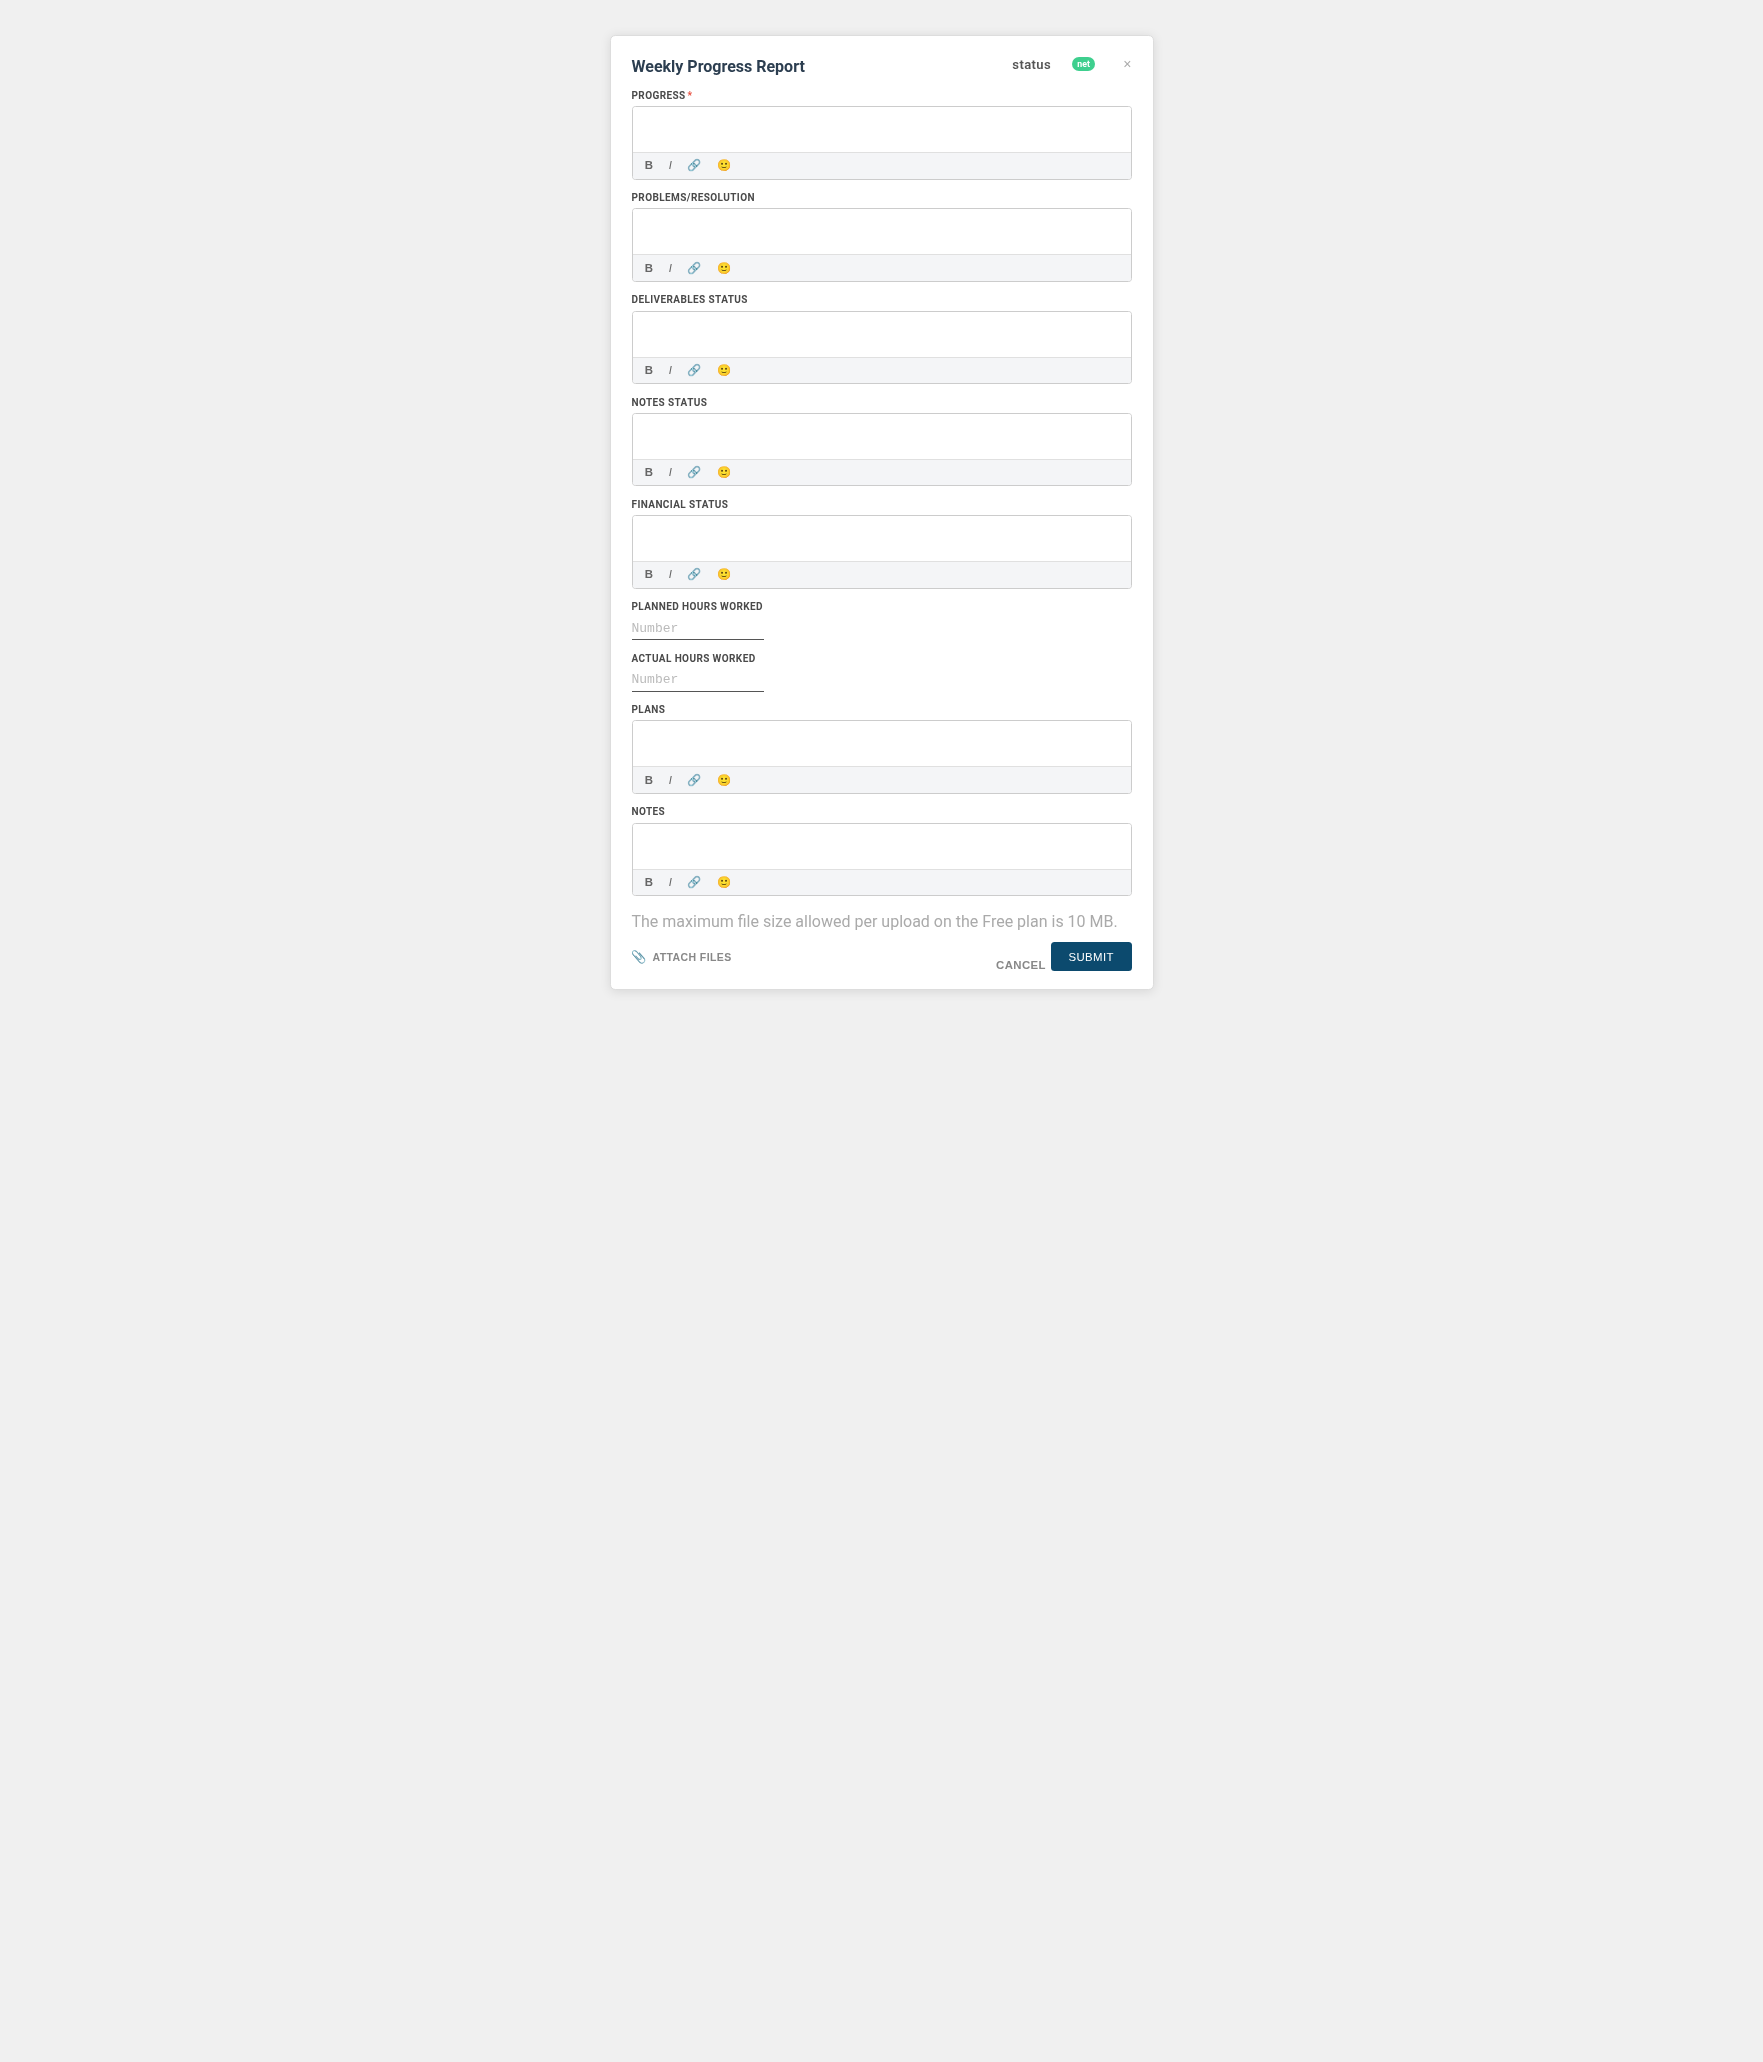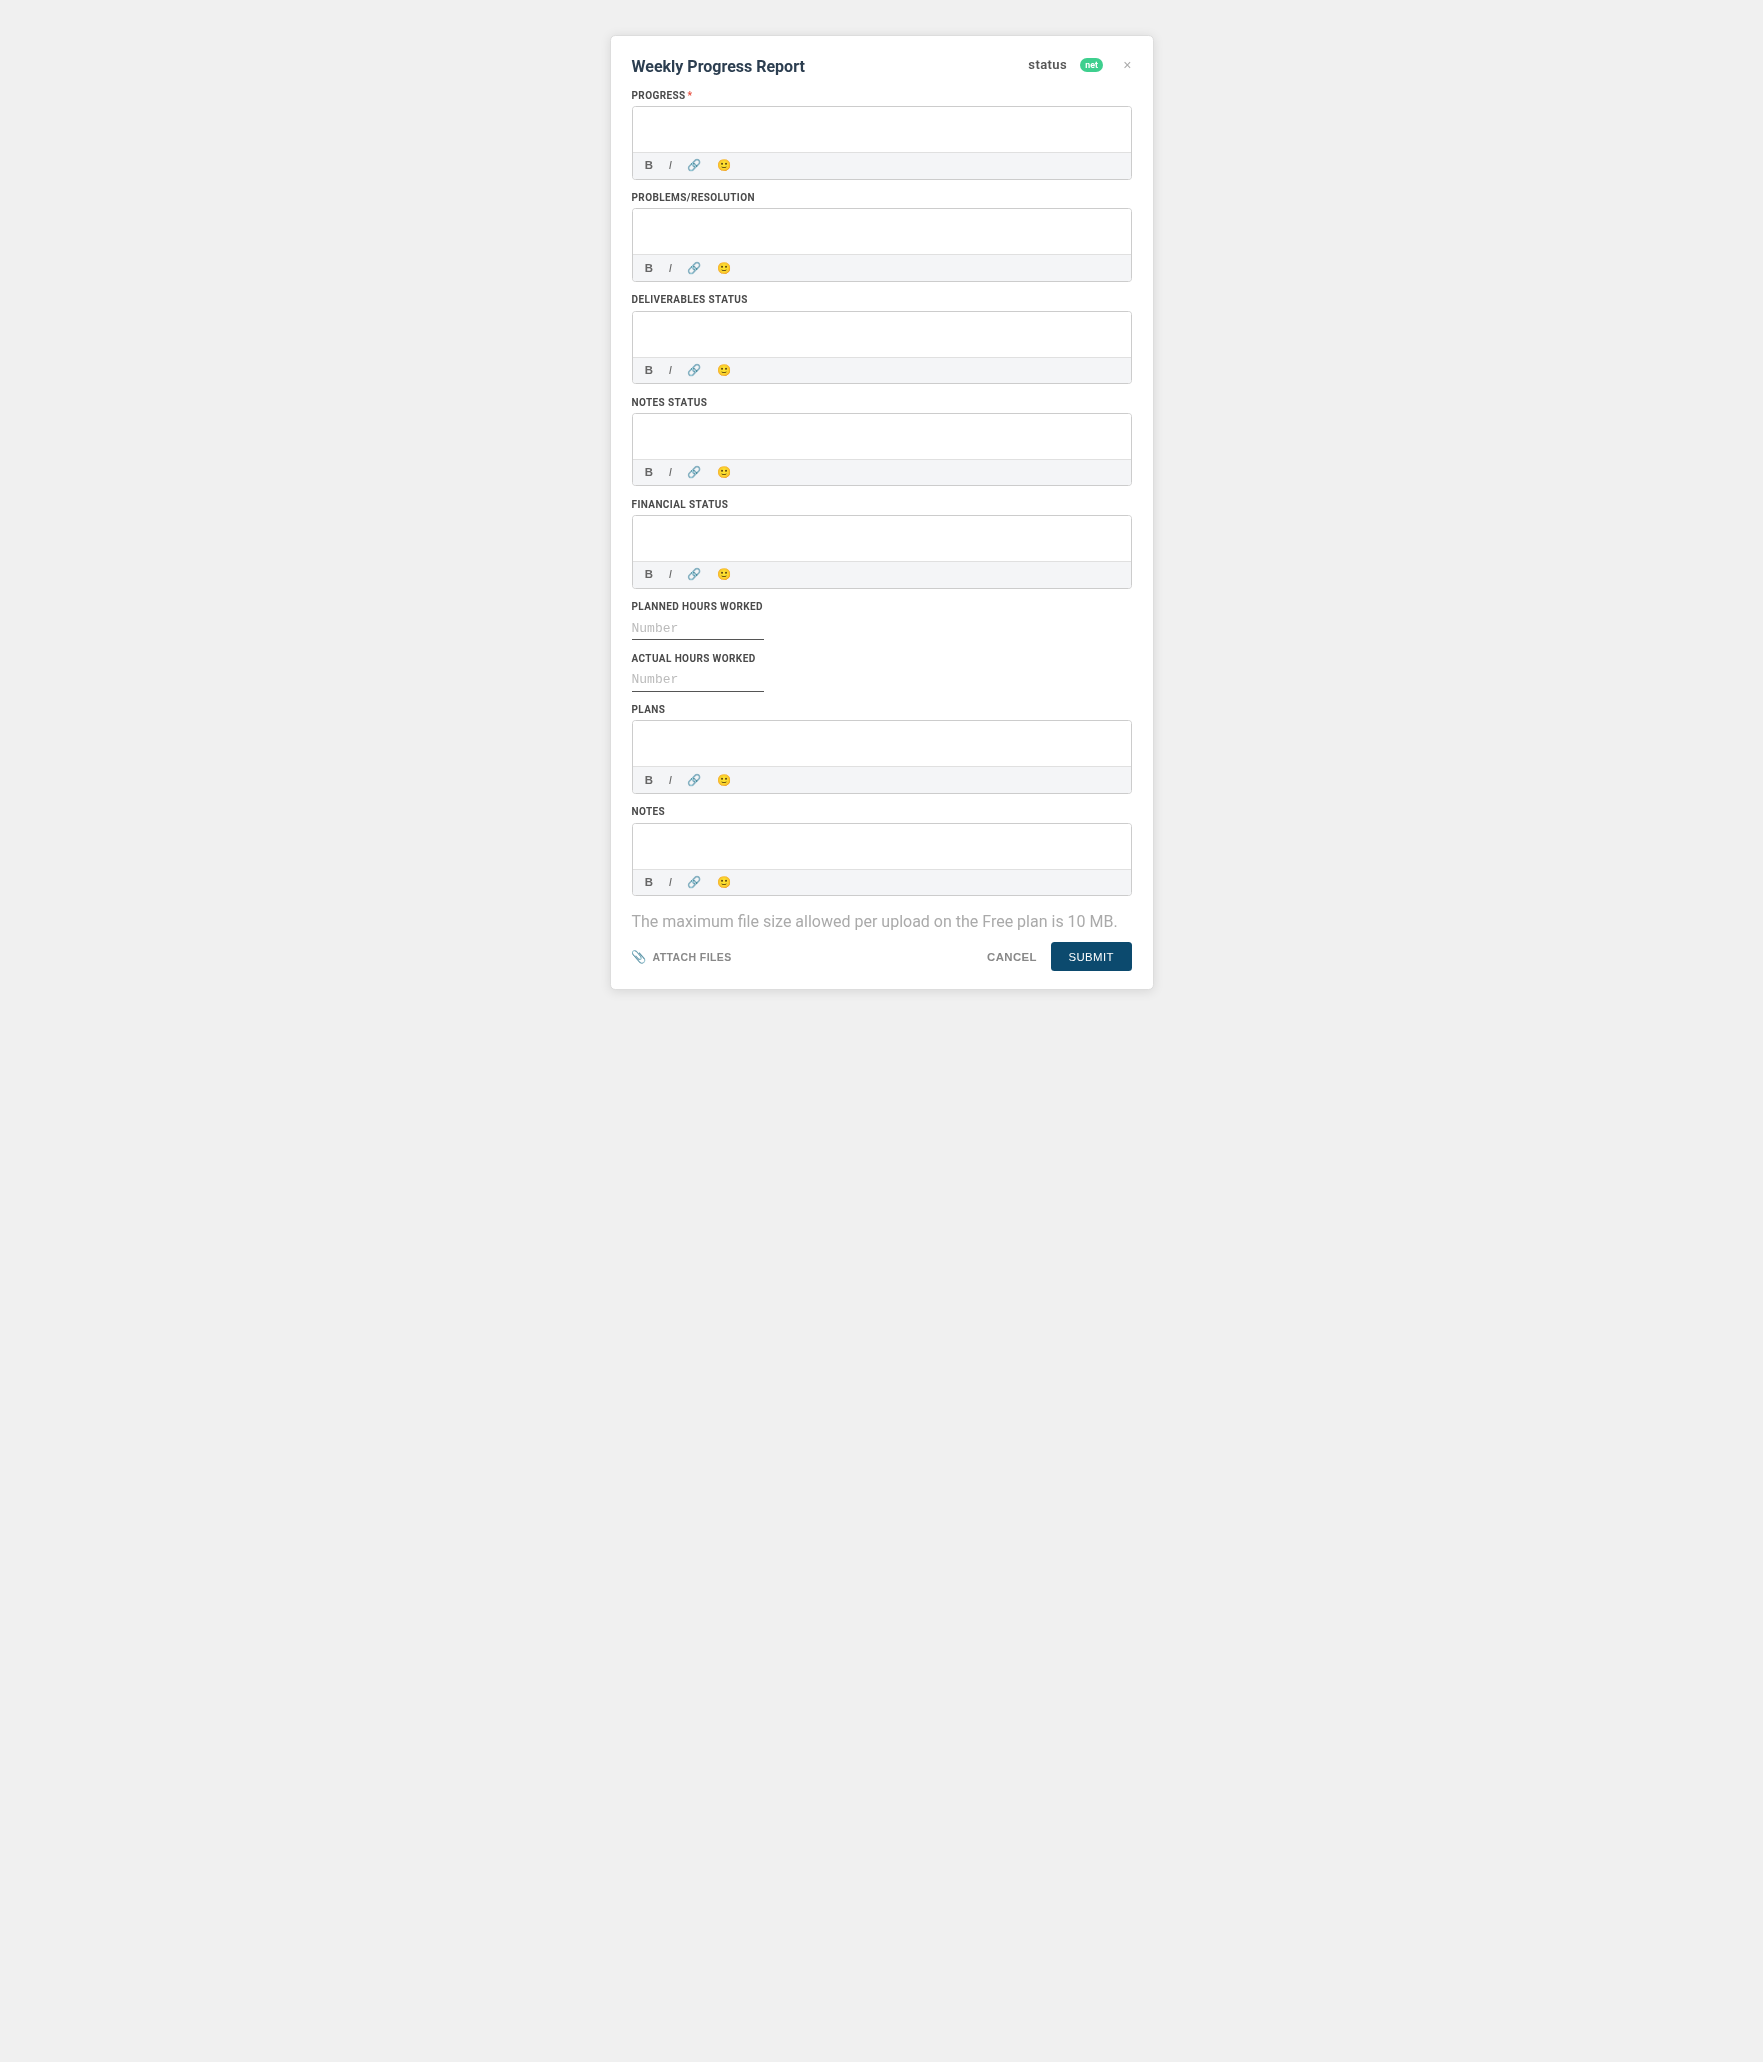--- a/index.html
+++ b/index.html
@@ -36,22 +36,22 @@
     }
 
     .modal-title {
       font-size: 16px;
       font-weight: 700;
       color: #2c3e50;
     }
 
     .brand-logo {
       display: flex;
-      align-items: flex-end;
-      gap: 13px;
+      align-items: flex-start;
+      gap: 21px;
     }
 
     .brand-text {
       font-size: 13px;
       font-weight: 600;
       color: #555;
       letter-spacing: 0.4px;
     }
 
     .brand-badge {
@@ -175,22 +175,22 @@
       border: none;
       cursor: pointer;
       font-size: 10.5px;
       font-weight: 700;
       color: #888;
       letter-spacing: 0.4px;
     }
 
     .footer-right {
       display: flex;
-      align-items: center;
-      gap: 14px;
+      align-items: flex-end;
+      gap: 5px;
     }
 
     .cancel-btn {
       background: none;
       border: none;
       cursor: pointer;
       font-size: 11.4px;
       font-weight: 700;
       color: #888;
       letter-spacing: 0.4px;

